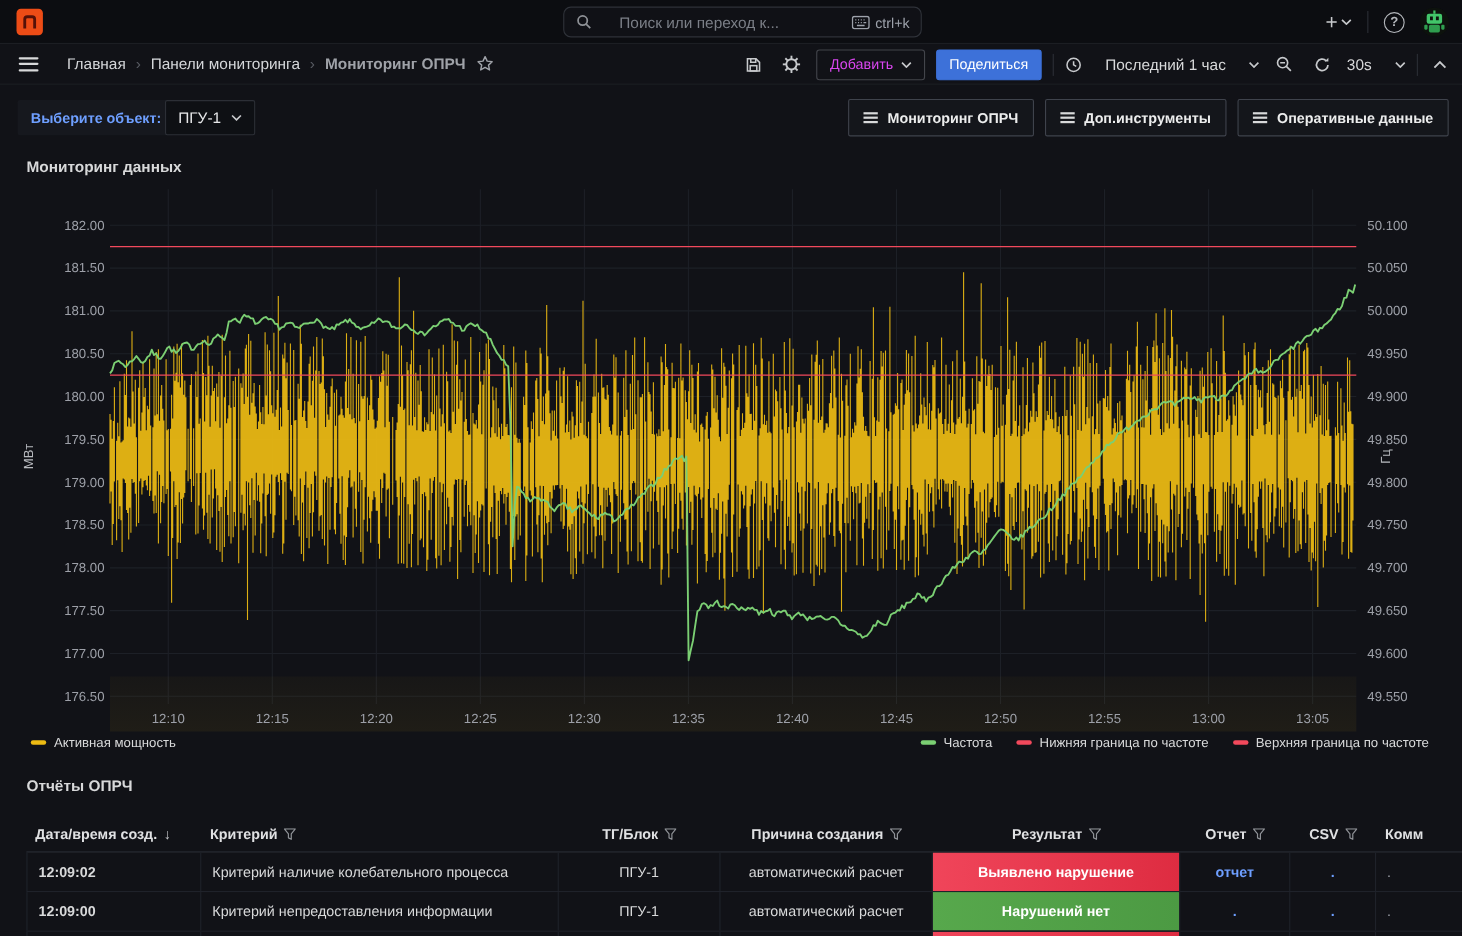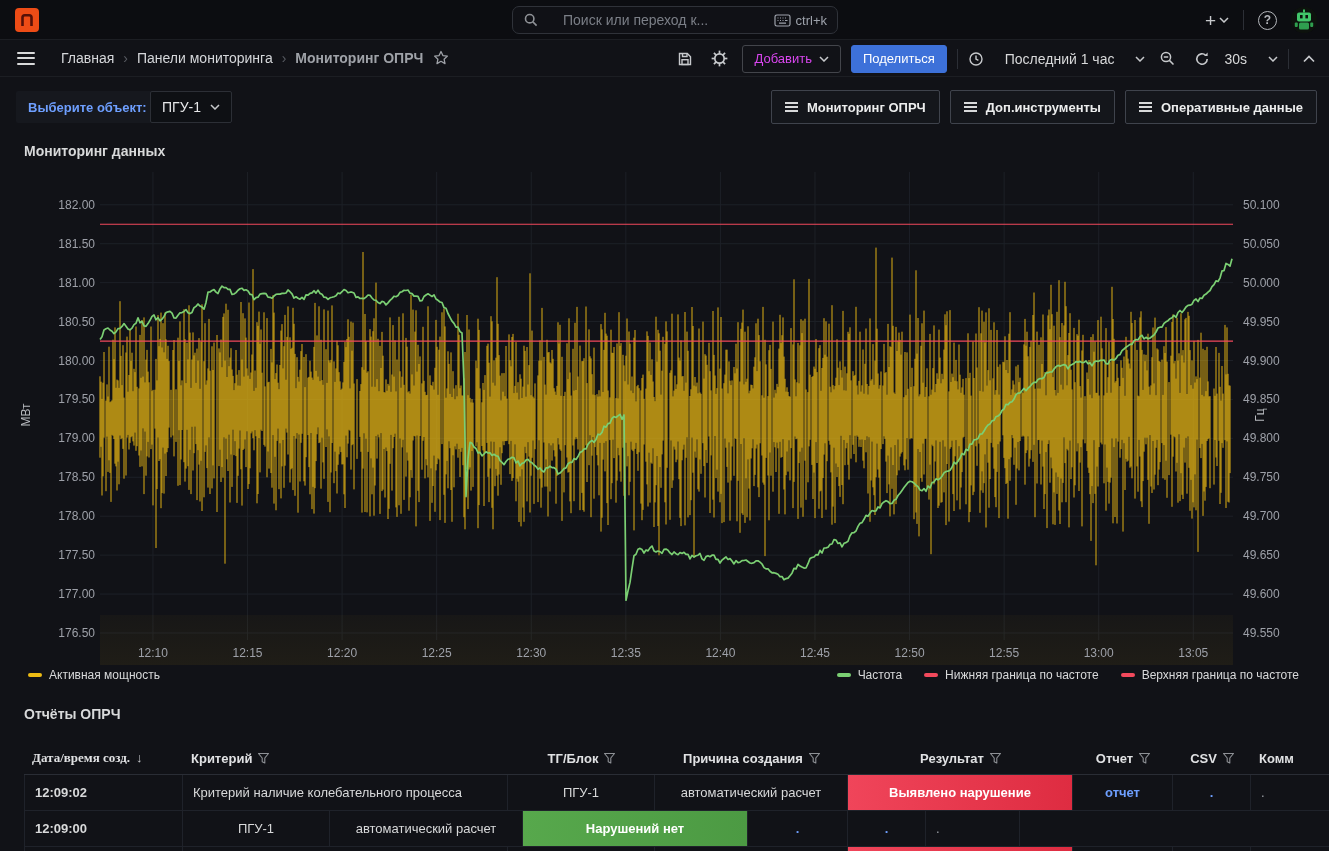--- a/index.html
+++ b/index.html
@@ -352,21 +352,21 @@
         <div class="legend-item">
           <span class="swatch" style="background: rgb(242, 73, 92);"></span>
           <span>Верхняя граница по частоте</span>
         </div>
       </div>
   </div>
 
   <div class="table-title">Отчёты ОПРЧ</div>
   <div class="report-table" id="report-table">
       <div class="tr head">
-        <div class="th al" style="width: 159px; font-family: Liberation Serif, serif;">
+        <div class="th al" style="width: 159px;">
           <span>Дата/время созд.</span>
           <span style="color:#c7c9cc">↓</span>
         </div>
         <div class="th al" style="width: 325px;">
           <span>Критерий</span>
           <svg width="11" height="11" viewBox="0 0 11 11">
             <path d="M0.5 0.5h10L6.8 5v5l-2.6-1.3V5z" fill="none" stroke="#8e9196" stroke-width="1.1" stroke-linejoin="round"></path>
           </svg>
         </div>
         <div class="th ac" style="width: 147px;">
@@ -410,20 +410,21 @@
         <div class="td ac" style="width: 193px;">автоматический расчет</div>
         <div class="td ac badge-cell" style="width: 225px;">
           <div class="badge violation">Выявлено нарушение</div>
         </div>
         <div class="td ac cell-link" style="width: 100px;">отчет</div>
         <div class="td ac cell-link" style="width: 78px;">.</div>
         <div class="td al cell-dim" style="width: 94px;">.</div>
       </div>
       <div class="tr body">
         <div class="td al time-cell" style="width: 159px;">12:09:00</div>
+        <div class="td al" style="width: 325px;">Критерий непредоставления информации</div>
         <div class="td ac" style="width: 147px;">ПГУ-1</div>
         <div class="td ac" style="width: 193px;">автоматический расчет</div>
         <div class="td ac badge-cell" style="width: 225px;">
           <div class="badge ok">Нарушений нет</div>
         </div>
         <div class="td ac cell-link" style="width: 100px;">.</div>
         <div class="td ac cell-link" style="width: 78px;">.</div>
         <div class="td al cell-dim" style="width: 94px;">.</div>
       </div>
       <div class="tr body">

